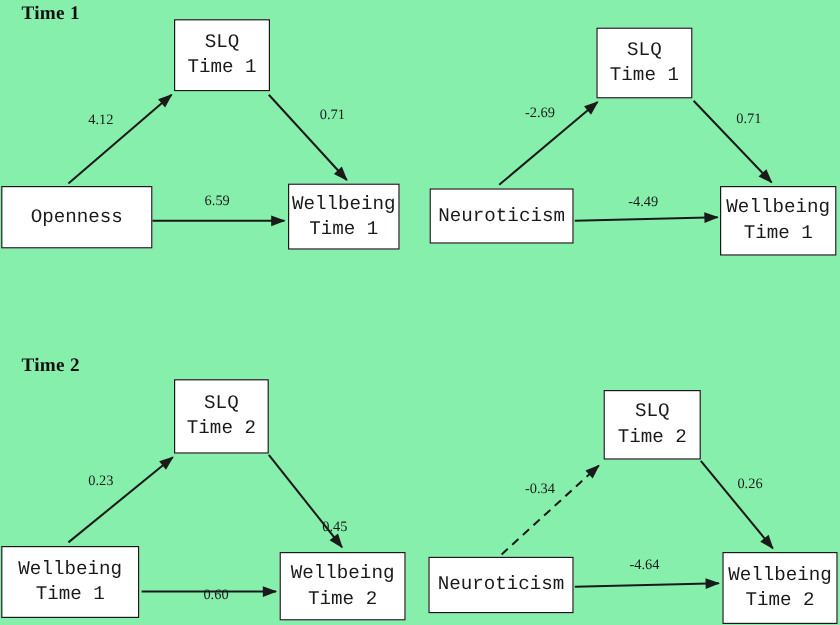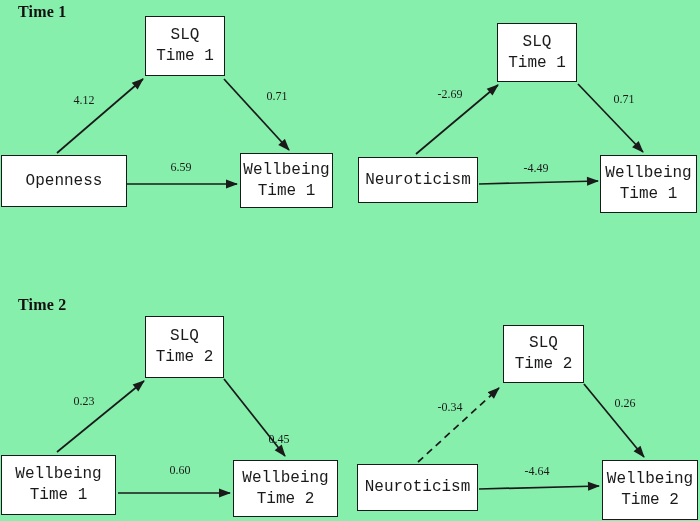--- a/index.html
+++ b/index.html
@@ -103,21 +103,21 @@
   <span class="coef" style="left:536px; top:168px;">-4.49</span>
 
   <div class="node" style="left:1px;   top:455px; width:115px; height:60px;">Wellbeing
 Time 1</div>
   <div class="node" style="left:145px; top:316px; width:79px;  height:62px;">SLQ
 Time 2</div>
   <div class="node" style="left:233px; top:460px; width:105px; height:57px;">Wellbeing
 Time 2</div>
   <span class="coef" style="left:84px;  top:401px;">0.23</span>
   <span class="coef" style="left:279px; top:399px;margin-top:40px;">0.45</span>
-  <span class="coef" style="left:180px; top:470px;">0.60</span>
+  <span class="coef" style="left:180px; top:496px;">0.60</span>
 
   <div class="node" style="left:357px; top:464px; width:121px; height:47px;">Neuroticism</div>
   <div class="node" style="left:503px; top:325px; width:81px;  height:58px;">SLQ
 Time 2</div>
   <div class="node" style="left:602px; top:460px; width:96px;  height:60px;">Wellbeing
 Time 2</div>
   <span class="coef" style="left:450px; top:407px;">-0.34</span>
   <span class="coef" style="left:625px; top:403px;">0.26</span>
   <span class="coef" style="left:537px; top:471px;text-align:center;">-4.64</span>
 

